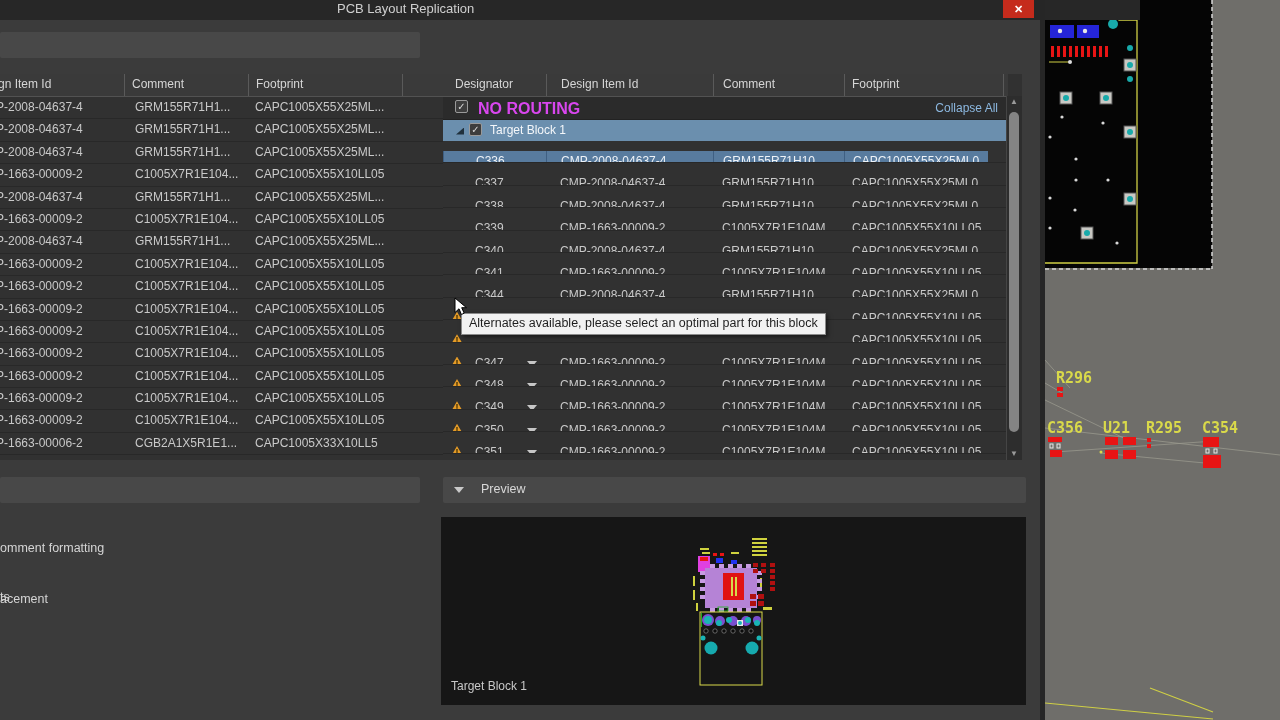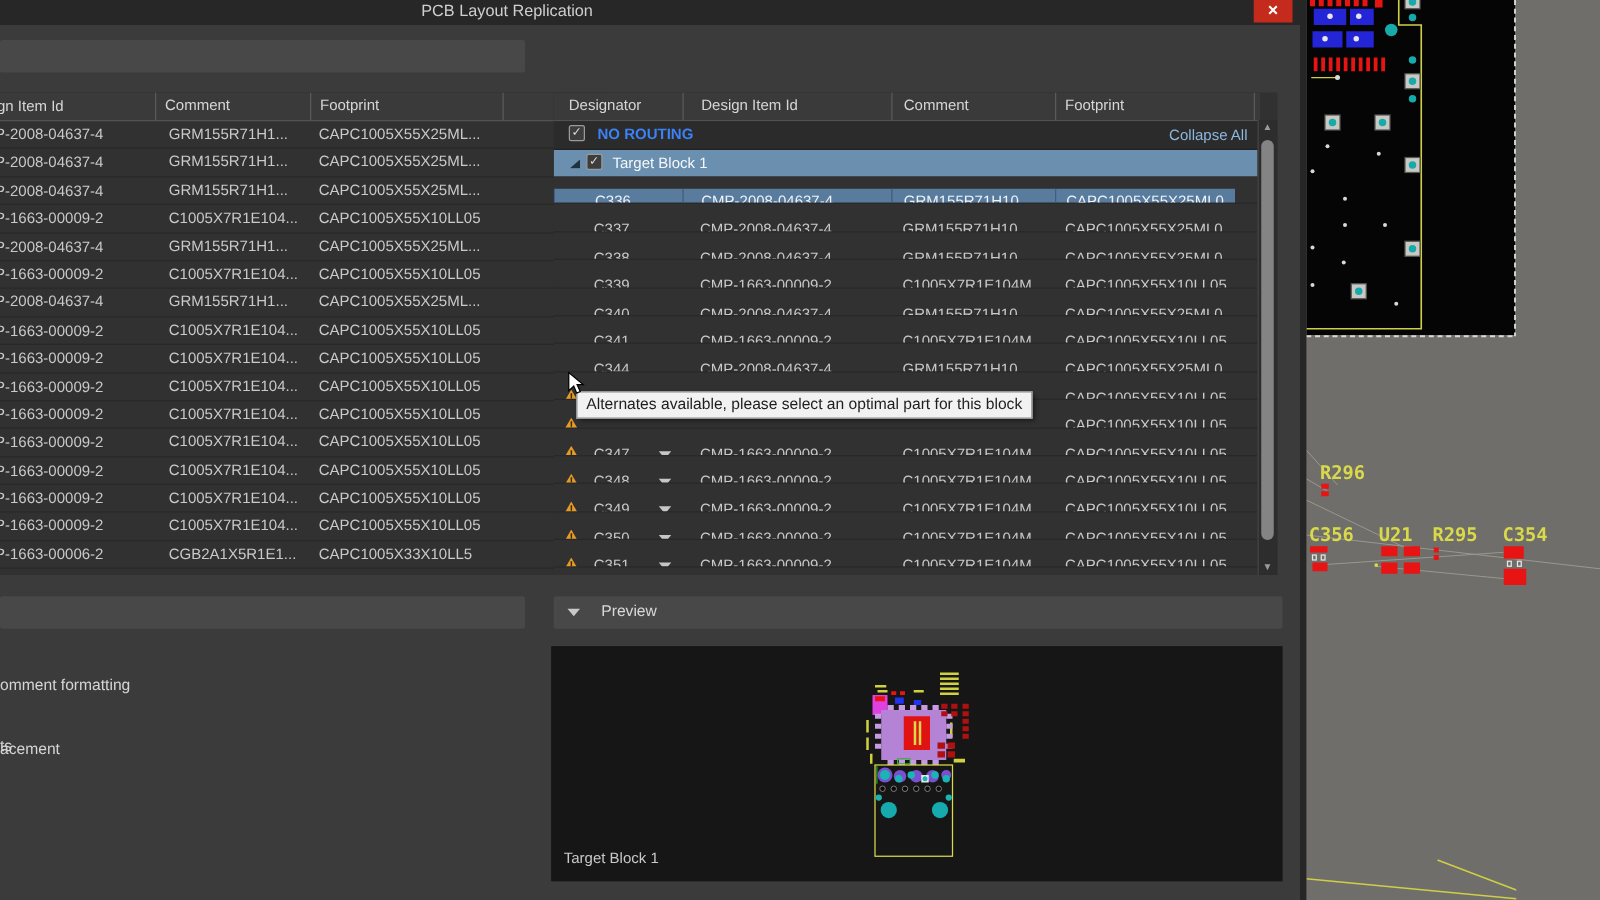--- a/index.html
+++ b/index.html
@@ -4,21 +4,21 @@
 <style>
   html,body{margin:0;padding:0;background:#222;}
   .screen{position:relative;width:1280px;height:720px;overflow:hidden;
           background:#6f6e6a;font-family:"Liberation Sans",sans-serif;
           -webkit-font-smoothing:antialiased;}
   .abs{position:absolute;}
 
   
   .dialog{position:absolute;left:0;top:0;width:1045px;height:720px;background:#3b3b3b;}
   .dialog-edge{position:absolute;left:1040px;top:0;width:5px;height:720px;background:#262626;}
-  .titlebar{position:absolute;left:0;top:0;width:1045px;height:20px;background:#272727;}
+  .titlebar{position:absolute;left:0;top:0;width:1140px;height:20px;background:#272727;}
   .title{position:absolute;left:337px;top:1px;font-size:13px;color:#cfcfcf;}
   .close-btn{position:absolute;left:1003px;top:0;width:31px;height:18px;background:#c52b1c;
              display:flex;align-items:center;justify-content:center;cursor:pointer;}
   .close-x{color:#fff;font-size:11px;font-weight:bold;line-height:1;}
 
   .panel-hdr{position:absolute;height:26px;background:#484848;border-radius:2px;}
   .panel-hdr .hdr-label{position:absolute;left:8px;top:5px;font-size:12.5px;color:#d8d8d8;}
   .tri-down{display:inline-block;width:0;height:0;border-left:5px solid transparent;
             border-right:5px solid transparent;border-top:6px solid #c9c9c9;}
 
@@ -44,21 +44,21 @@
 
   
   .tgt-grid{left:443px;top:74px;width:579px;height:386px;}
   .tgt-inner{position:absolute;left:0;top:0;width:565px;}
   .th1{width:103px;padding-left:12px;}
   .th2{width:167px;padding-left:14px;}
   .th3{width:131px;padding-left:9px;}
   .th4{width:159px;padding-left:7px;}
   .th5{flex:1;}
   .group-row{position:relative;height:21.5px;background:#2b2b2b;border-bottom:1px solid #222;}
-  .group-label{position:absolute;left:35px;top:3px;font-size:12px;font-weight:bold;color:#3b82f6;}
+  .group-label{position:absolute;left:35px;top:3px;font-size:16px;font-weight:bold;color:#d946ef;}
   .collapse-all{position:absolute;right:10px;top:4px;font-size:12px;color:#8cb8e0;cursor:pointer;}
   .block-row{position:relative;height:21.5px;background:#6b8fae;}
   .block-label{position:absolute;left:47px;top:3px;font-size:12px;color:#f4f7fa;}
   .exp-tri{position:absolute;left:13px;top:8px;width:8px;height:7px;background:#20303c;
            clip-path:polygon(100% 0,100% 100%,0 100%);}
   .checkbox{position:absolute;width:13px;height:13px;top:3px;background:#3d3d3d;
             border:1px solid #9a9a9a;border-radius:2px;box-sizing:border-box;cursor:pointer;}
   .checkbox::after{content:"✓";position:absolute;left:0;right:0;top:-1px;text-align:center;
                    font-size:10px;color:#d8d8d8;line-height:13px;}
   .trow{display:flex;height:21.4px;border-bottom:1px solid rgba(0,0,0,.18);cursor:default;}

